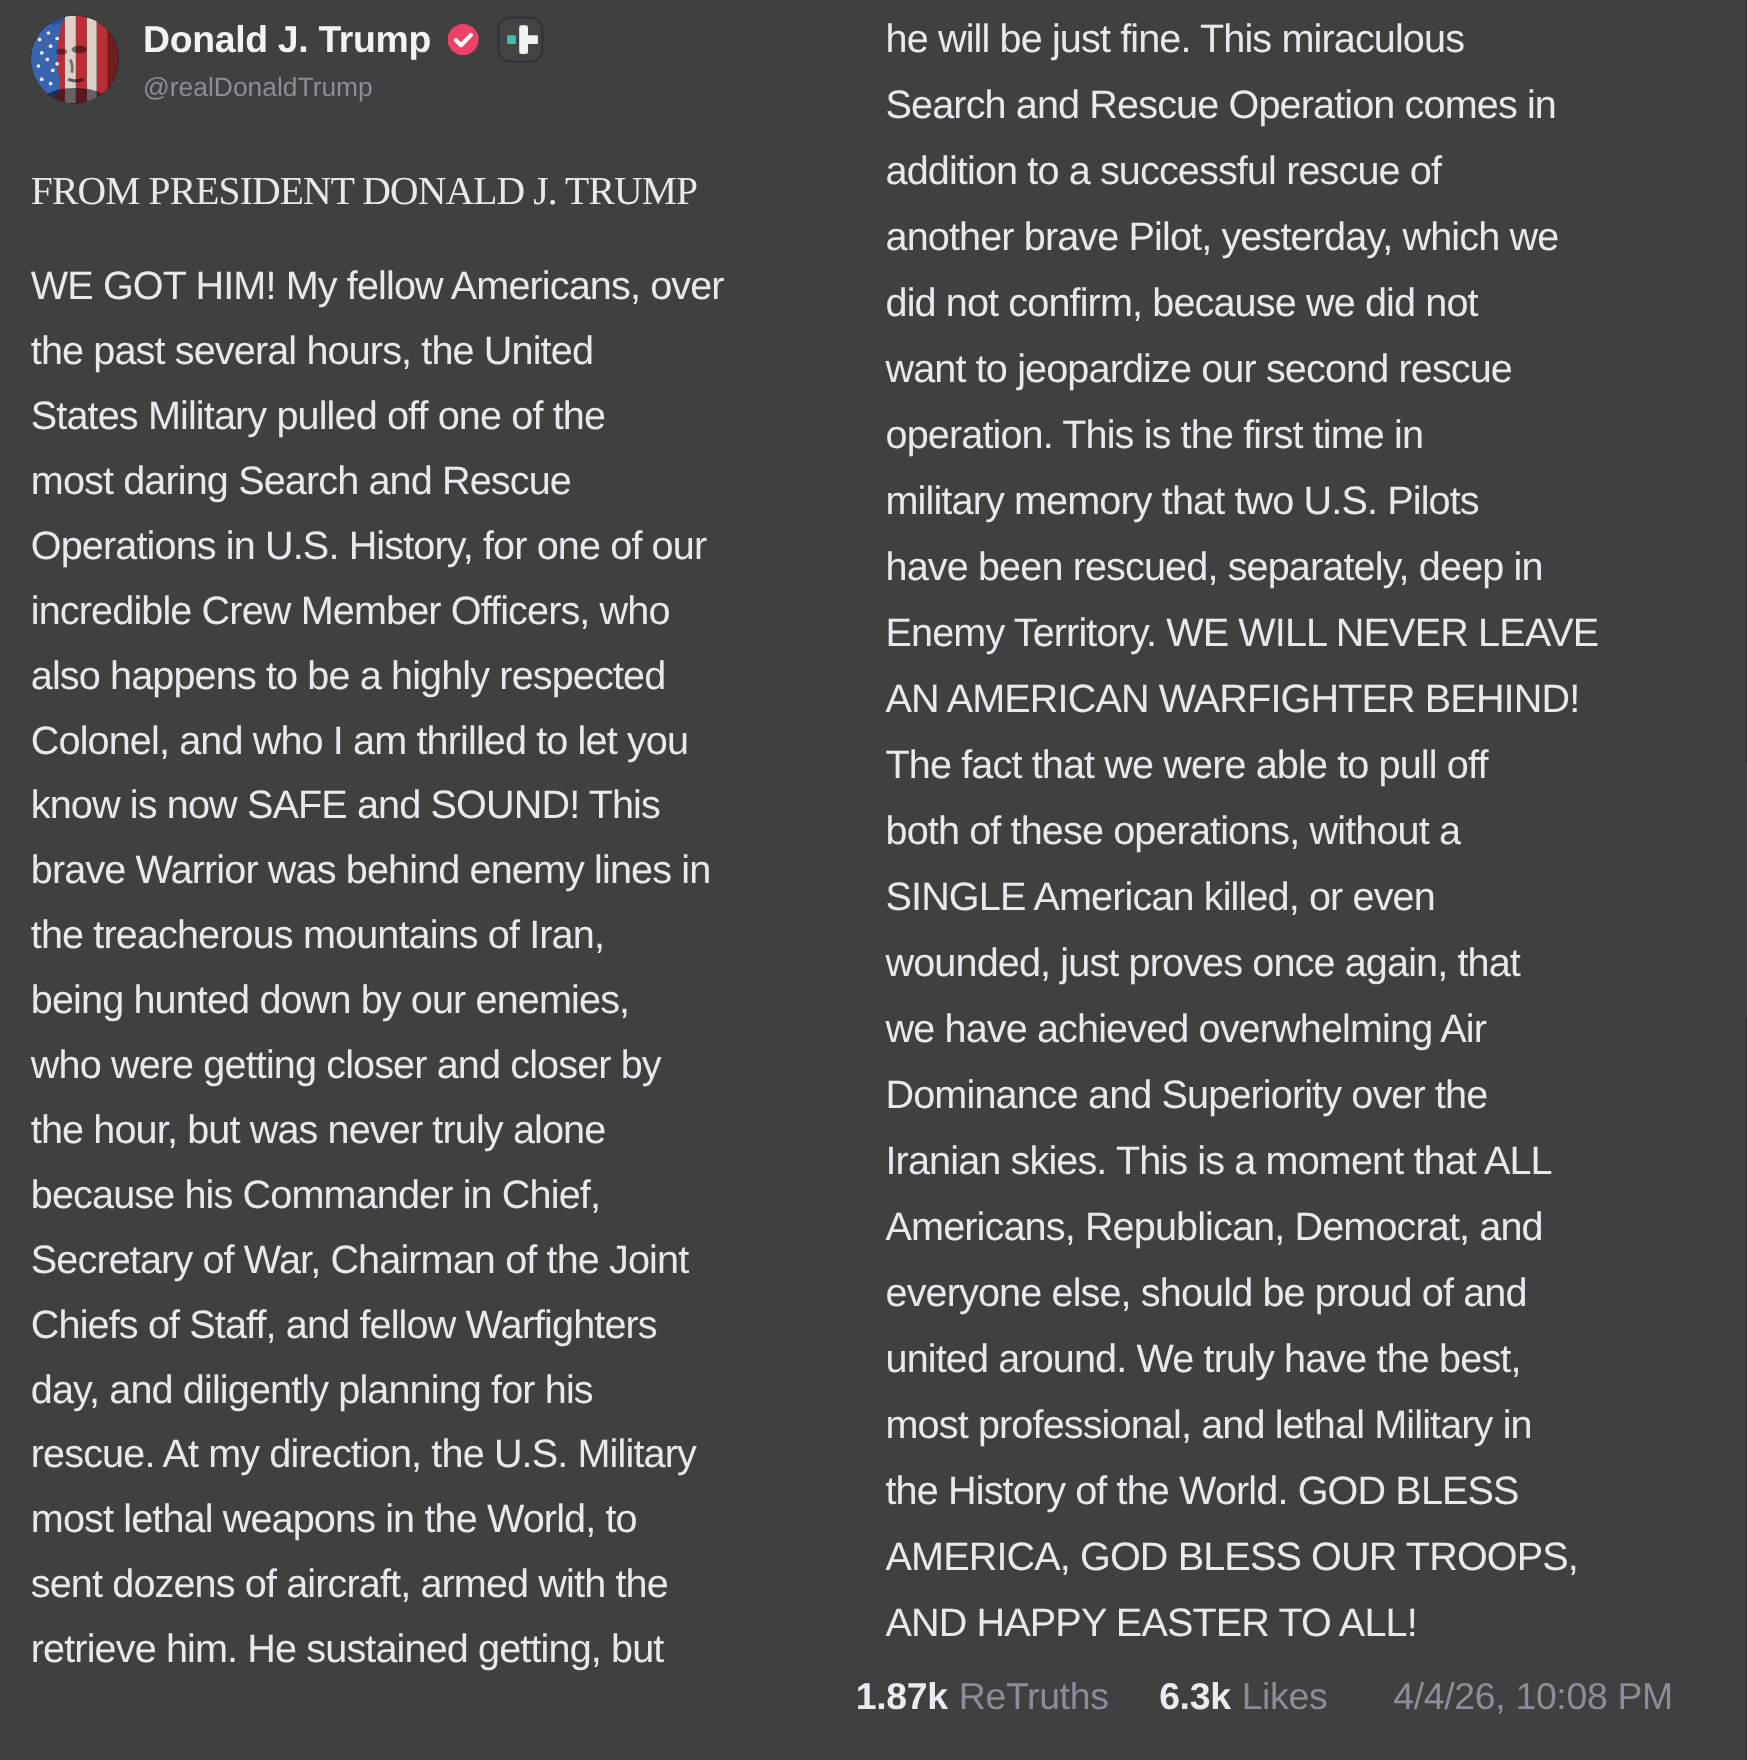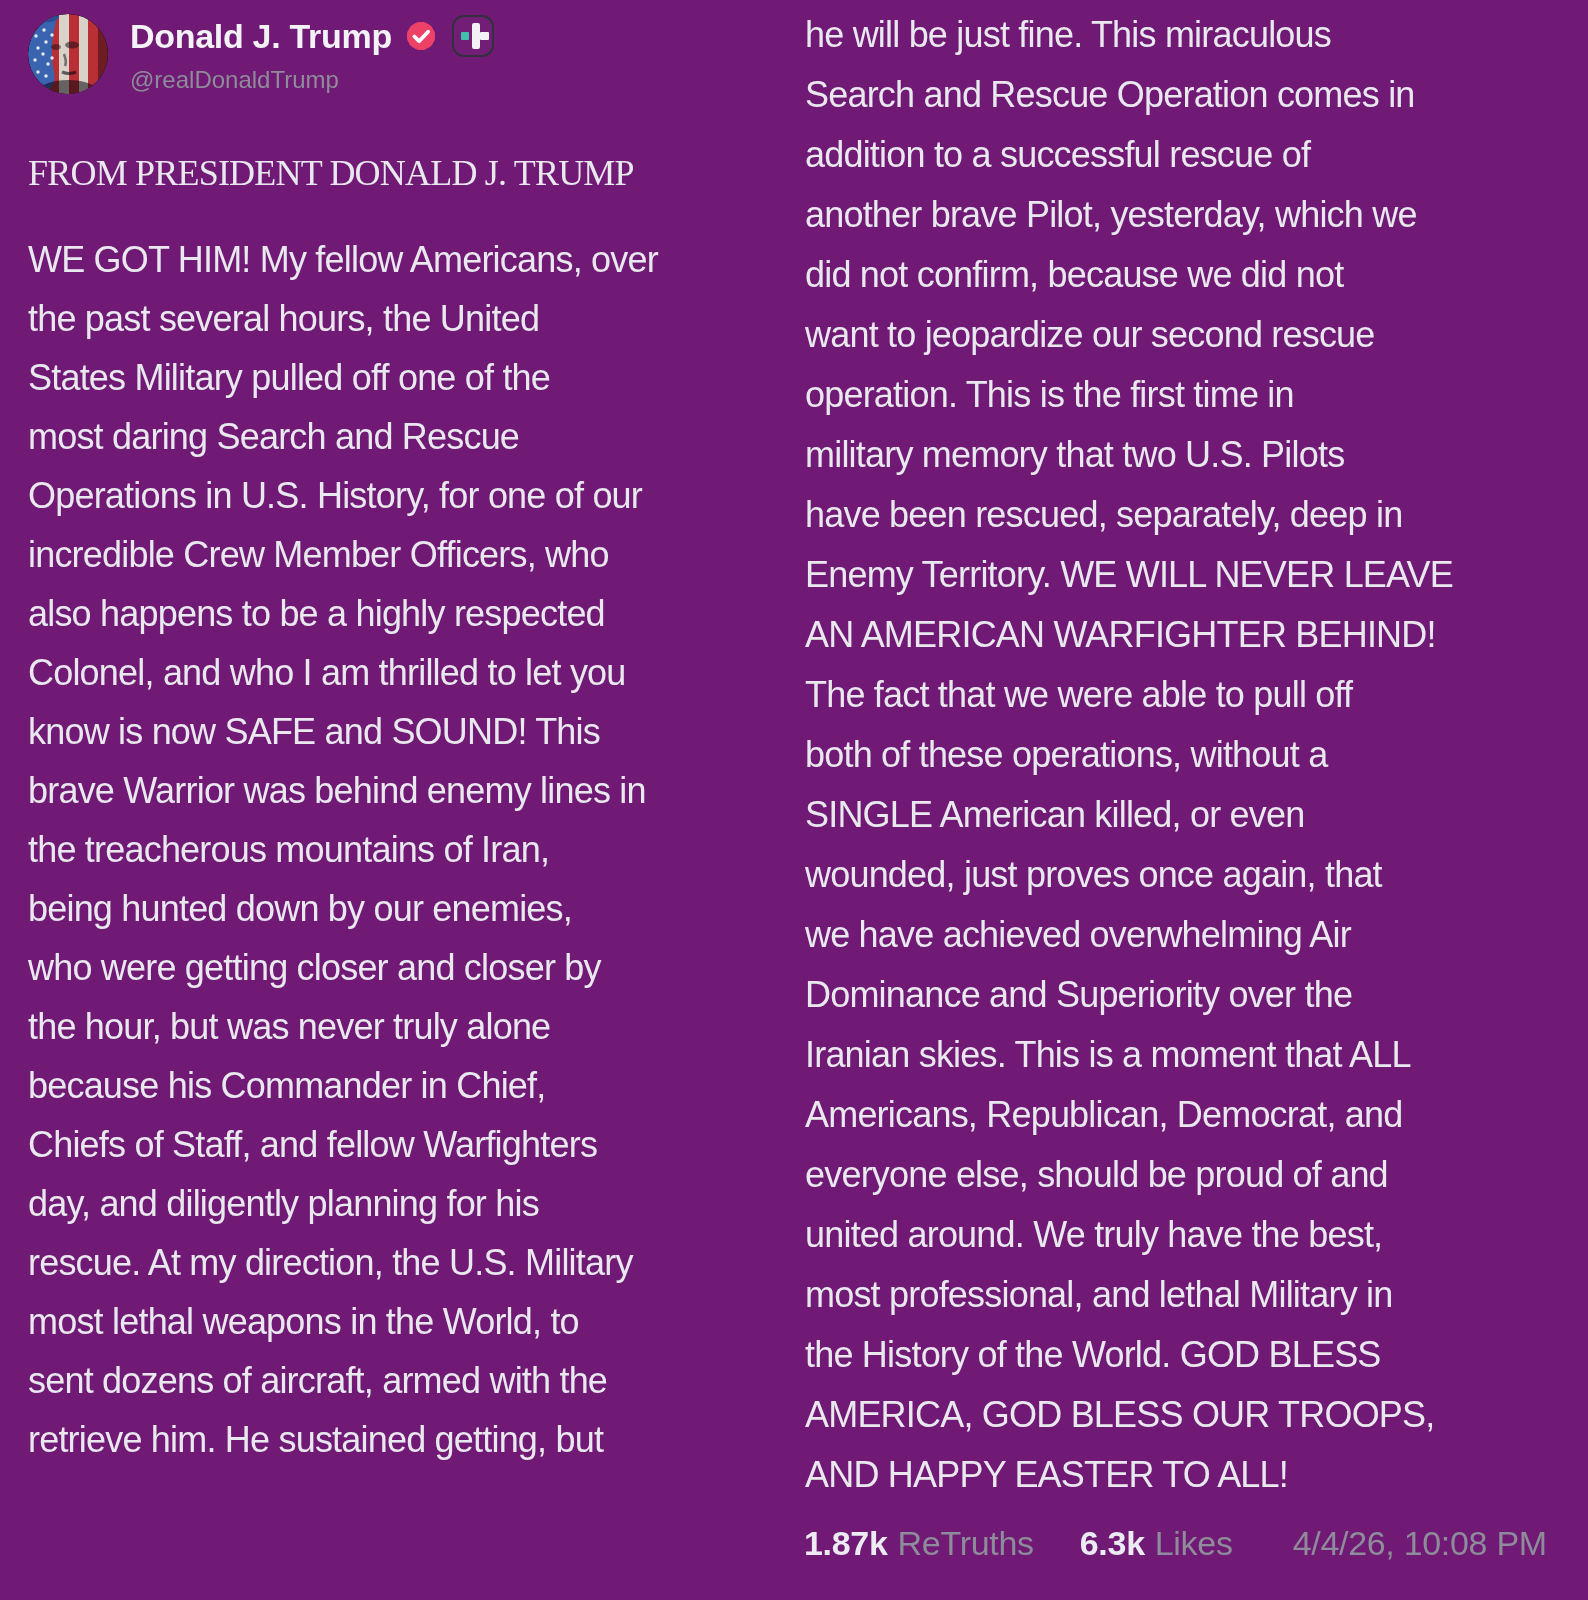--- a/index.html
+++ b/index.html
@@ -1,20 +1,20 @@
 <!DOCTYPE html>
 <html><head>
 <meta charset="utf-8">
 <style>
   html, body { margin: 0; padding: 0; background: #0a0718; }
   .canvas {
     position: relative;
     width: 1588px;
     height: 1600px;
-    background: #701a75;
+    background: #404040;
     overflow: hidden;
     font-family: "Liberation Sans", sans-serif;
     color: #e9e8ef;
   }
 
   
   .header {
     position: absolute;
     left: 28px;
     top: 14px;
@@ -89,21 +89,21 @@
   }
   .col { position: absolute; font-size: 36px; letter-spacing: -0.8px; color: #e9e8ef; }
   .col-left  { left: 28px;  top: 230px; }
   .col-left  .line { height: 59px; line-height: 59px; white-space: nowrap; }
   .col-right { left: 805px; top: 5px; }
   .col-right .line { height: 60px; line-height: 60px; white-space: nowrap; }
 
   
   .footer {
     position: absolute;
-    left: 804px;
+    left: 778px;
     top: 1520px;
     display: flex;
     align-items: baseline;
     font-size: 34px;
     line-height: 46px;
     letter-spacing: -0.3px;
     white-space: nowrap;
   }
   .footer .stat { display: inline-flex; align-items: baseline; }
   .footer .count { font-weight: 700; color: #eceaf2; margin-right: 10px; }
@@ -189,20 +189,21 @@
       <div class="line">incredible Crew Member Officers, who</div>
       <div class="line">also happens to be a highly respected</div>
       <div class="line">Colonel, and who I am thrilled to let you</div>
       <div class="line">know is now SAFE and SOUND! This</div>
       <div class="line">brave Warrior was behind enemy lines in</div>
       <div class="line">the treacherous mountains of Iran,</div>
       <div class="line">being hunted down by our enemies,</div>
       <div class="line">who were getting closer and closer by</div>
       <div class="line">the hour, but was never truly alone</div>
       <div class="line">because his Commander in Chief,</div>
+      <div class="line">Secretary of War, Chairman of the Joint</div>
       <div class="line">Chiefs of Staff, and fellow Warfighters</div>
       <div class="line">day, and diligently planning for his</div>
       <div class="line">rescue. At my direction, the U.S. Military</div>
       <div class="line">most lethal weapons in the World, to</div>
       <div class="line">sent dozens of aircraft, armed with the</div>
       <div class="line">retrieve him. He sustained getting, but</div>
     </div>
   <div class="col col-right">
       <div class="line">he will be just fine. This miraculous</div>
       <div class="line">Search and Rescue Operation comes in</div>

